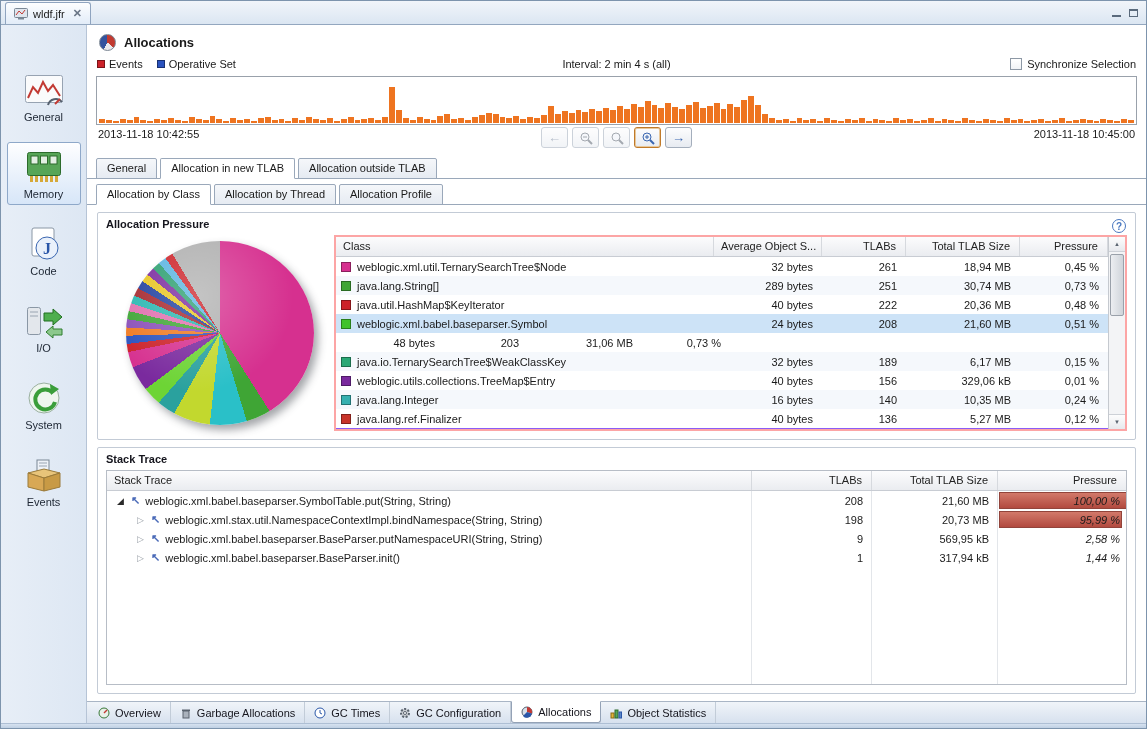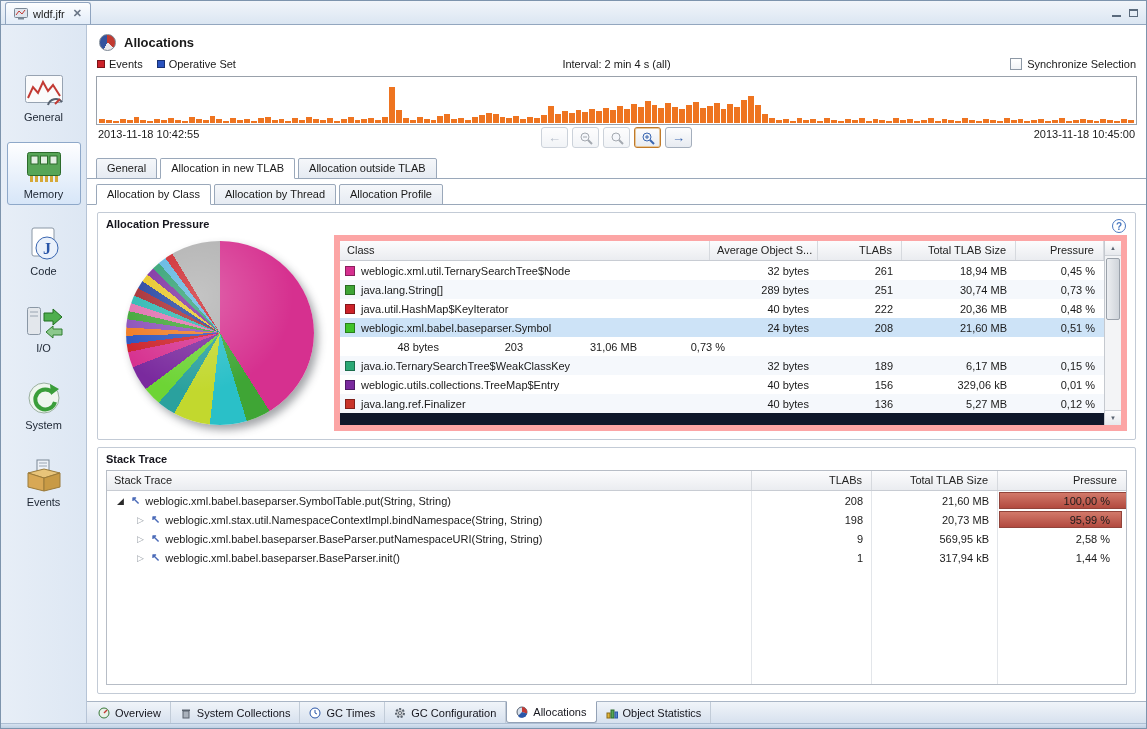--- a/index.html
+++ b/index.html
@@ -79,21 +79,21 @@
                display:flex; align-items:center; justify-content:center; background:#fff; }
 
   .ap-body { display:flex; height:196px; }
   .pie-wrap { width:228px; flex:0 0 228px; display:flex; align-items:center; justify-content:center; }
   .pie { width:188px; height:184px; border-radius:50%; position:relative;
          box-shadow:4px 5px 9px rgba(50,55,65,.45); }
   .pie::after { content:""; position:absolute; inset:0; border-radius:50%;
                 background:radial-gradient(circle at 38% 30%, rgba(255,255,255,.25), rgba(255,255,255,0) 55%); }
 
   
-  .dtable { flex:1 1 auto; min-width:0; border:6px solid #fca5a5; background:#0f172a; display:flex; }
+  .dtable { flex:1 1 auto; min-width:0; border:2px solid #fca5a5; background:#8b5cf6; display:flex; }
   .dtable-inner { flex:1 1 auto; min-width:0; display:flex; flex-direction:column; }
   .thead { display:flex; flex:0 0 20px; background:linear-gradient(#fcfcfd,#eaecf0);
            border-bottom:1px solid #c8ccd3; }
   .th { padding:3px 7px; border-right:1px solid #d6d9de; color:#222; white-space:nowrap; overflow:hidden; }
   .th.num { text-align:right; }
   .th.grow { flex:1 1 auto; min-width:0; }
 
   .crow { display:flex; height:19px; align-items:center; background:#fff; }
   .crow:nth-child(even) { background:#f5f8fc; }
   .crow.sel { background:#cde3f7; }
@@ -124,21 +124,21 @@
   .exp { color:#2b2b2b; font-size:9px; width:11px; text-align:center; }
   .col { color:#9aa0a8; font-size:9px; width:11px; text-align:center; }
   .ficon { color:#4a6ab8; font-weight:bold; font-size:11px; }
   .s-num { text-align:right; padding-right:9px; white-space:nowrap; }
   .s-tlabs { width:120px; flex:0 0 120px; }
   .s-total { width:126px; flex:0 0 126px; }
   .s-press { width:128px; flex:0 0 128px; position:relative; height:100%; }
   .th.s-tlabs,.th.s-total,.th.s-press { padding-right:9px; }
   .pbar { position:absolute; left:1px; top:1px; bottom:1px; background:linear-gradient(#d2796a,#b24a3f);
           border:1px solid #92443b; }
-  .ptext { position:absolute; right:16px; top:50%; transform:translateY(-50%); }
+  .ptext { position:absolute; right:6px; top:50%; transform:translateY(-50%);font-style:italic; }
 
   
   .btabs { flex:0 0 22px; margin-top:auto; background:linear-gradient(#f0f4f9,#d7e1ee);
            border-top:1px solid #a9b5c5; display:flex; align-items:stretch; padding-left:2px; }
   .btab { display:flex; align-items:center; gap:5px; padding:0 9px; border-right:1px solid #c2ccd8; color:#15151d; }
   .btab.sel { background:#fff; border:1px solid #94a2b6; border-top:1px solid #fff; margin-top:-1px;
               border-radius:0 0 3px 3px; }
 
   .winfoot { flex:0 0 5px; background:linear-gradient(#d6e2f0,#bfd0e3); border-top:1px solid #aebfd4; }
 </style>
@@ -530,20 +530,30 @@
                       <span class="chip" style="background:#7a2a9e"></span>
                       <span>weblogic.utils.collections.TreeMap$Entry</span>
                     </div>
                     <div class="c-num c-avg">40 bytes</div>
                     <div class="c-num c-tlabs">156</div>
                     <div class="c-num c-total">329,06 kB</div>
                     <div class="c-num c-press">0,01 %</div>
                   </div>
                   <div class="crow">
                     <div class="c-class">
+                      <span class="chip" style="background:#35b0b0"></span>
+                      <span>java.lang.Integer</span>
+                    </div>
+                    <div class="c-num c-avg">16 bytes</div>
+                    <div class="c-num c-tlabs">140</div>
+                    <div class="c-num c-total">10,35 MB</div>
+                    <div class="c-num c-press">0,24 %</div>
+                  </div>
+                  <div class="crow">
+                    <div class="c-class">
                       <span class="chip" style="background:#c8342a"></span>
                       <span>java.lang.ref.Finalizer</span>
                     </div>
                     <div class="c-num c-avg">40 bytes</div>
                     <div class="c-num c-tlabs">136</div>
                     <div class="c-num c-total">5,27 MB</div>
                     <div class="c-num c-press">0,12 %</div>
                   </div>
                 </div>
             </div>
@@ -629,21 +639,21 @@
               <circle cx="6" cy="6" r="5" fill="#e8f0e8" stroke="#3a7a3a"></circle>
               <path d="M6 6 L9 3" stroke="#c23a34" stroke-width="1.5"></path>
             </svg>
           <span>Overview</span>
         </div>
         <div class="btab">
           <svg width="12" height="12">
               <rect x="3" y="4" width="6" height="7" fill="#aab2bc" stroke="#5a636e"></rect>
               <rect x="2" y="2.5" width="8" height="1.5" fill="#5a636e"></rect>
             </svg>
-          <span>System Collections</span>
+          <span>Garbage Allocations</span>
         </div>
         <div class="btab">
           <svg width="12" height="12">
               <circle cx="6" cy="6" r="5" fill="#fff" stroke="#2a56a8"></circle>
               <path d="M6 3 L6 6 L8 7" stroke="#2a56a8" fill="none"></path>
             </svg>
           <span>GC Times</span>
         </div>
         <div class="btab">
           <svg width="12" height="12">

